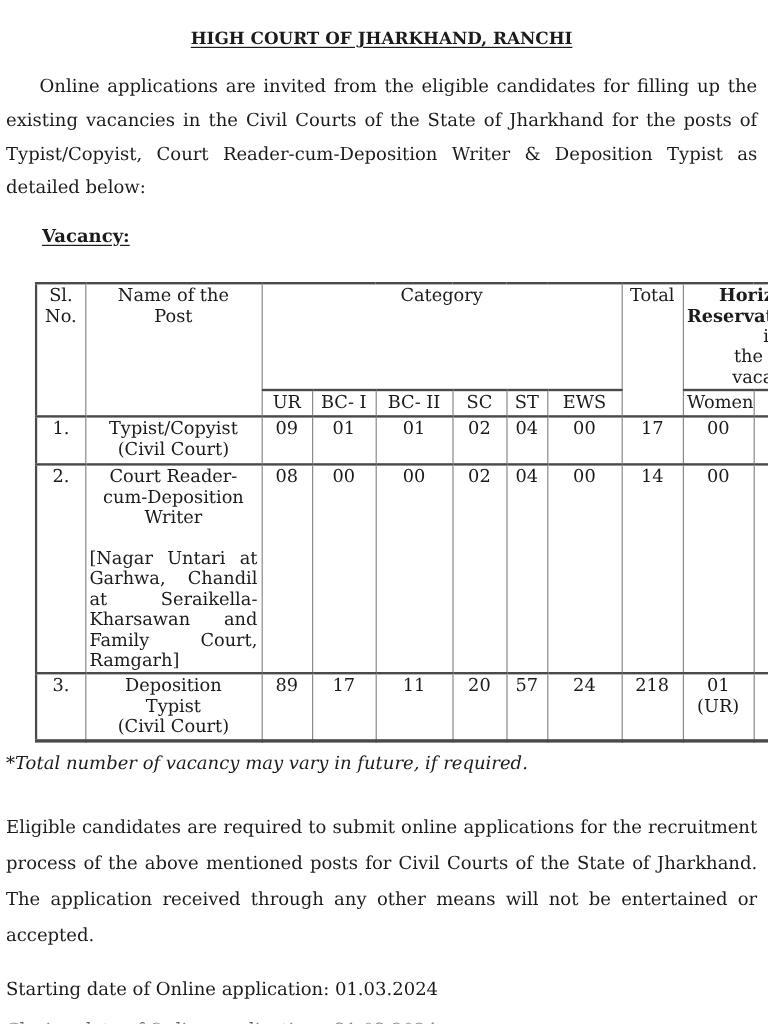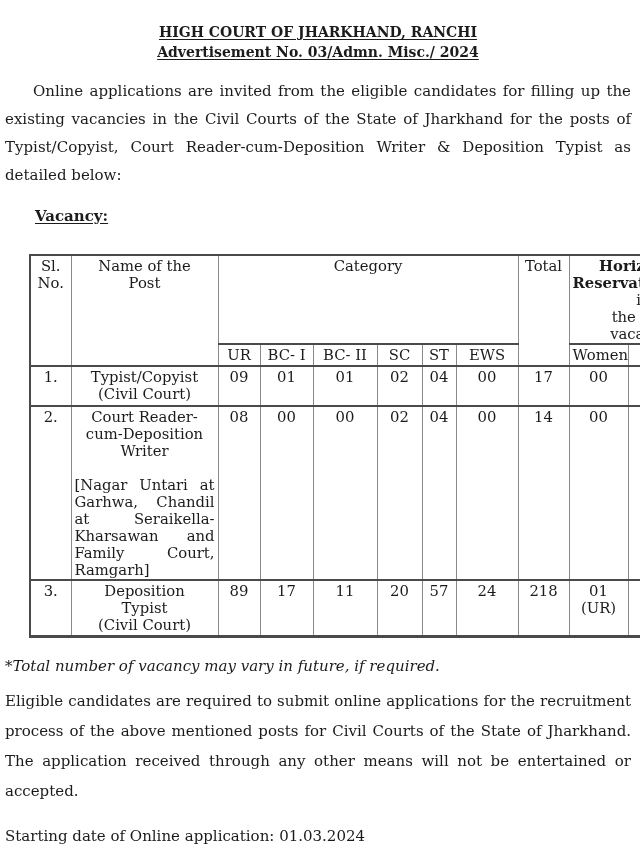--- a/index.html
+++ b/index.html
@@ -65,40 +65,39 @@
     margin-top: 17px;
     text-align: justify;
     text-align-last: left;
   }
   td.p-col { text-align: left; }
 
   
   .footnote {
     font-style: italic;
     line-height: 20px;
-    margin-top: 18px;
+    margin-top: 7px;
     text-align: justify;
   }
   .footnote + .footnote { margin-top: 12px; }
   .eligibility {
-    margin-top: 10px;
+    margin-top: 28px;
     text-align: justify;
     line-height: 30px;
   }
   .date-line { margin-top: 21px; line-height: 19px; }
   .date-line + .date-line { margin-top: 15px; }
 </style>
 </head>
 <body>
 
 <div class="page">
 
   <div class="title-block">
     <div><span class="title-line">HIGH COURT OF JHARKHAND, RANCHI</span></div>
-    <div><span class="title-line">Advertisement No. 03/Admn. Misc./ 2024</span></div>
   </div>
 
   <p class="intro">Online applications are invited from the eligible candidates for filling up the existing vacancies in the Civil Courts of the State of Jharkhand for the posts of Typist/Copyist, Court Reader-cum-Deposition Writer &amp; Deposition Typist as detailed below:</p>
 
   <div class="vacancy-label">Vacancy:</div>
 
   <div class="table-clip">
     <table class="vacancy">
       <colgroup>
         <col style="width:41px">

